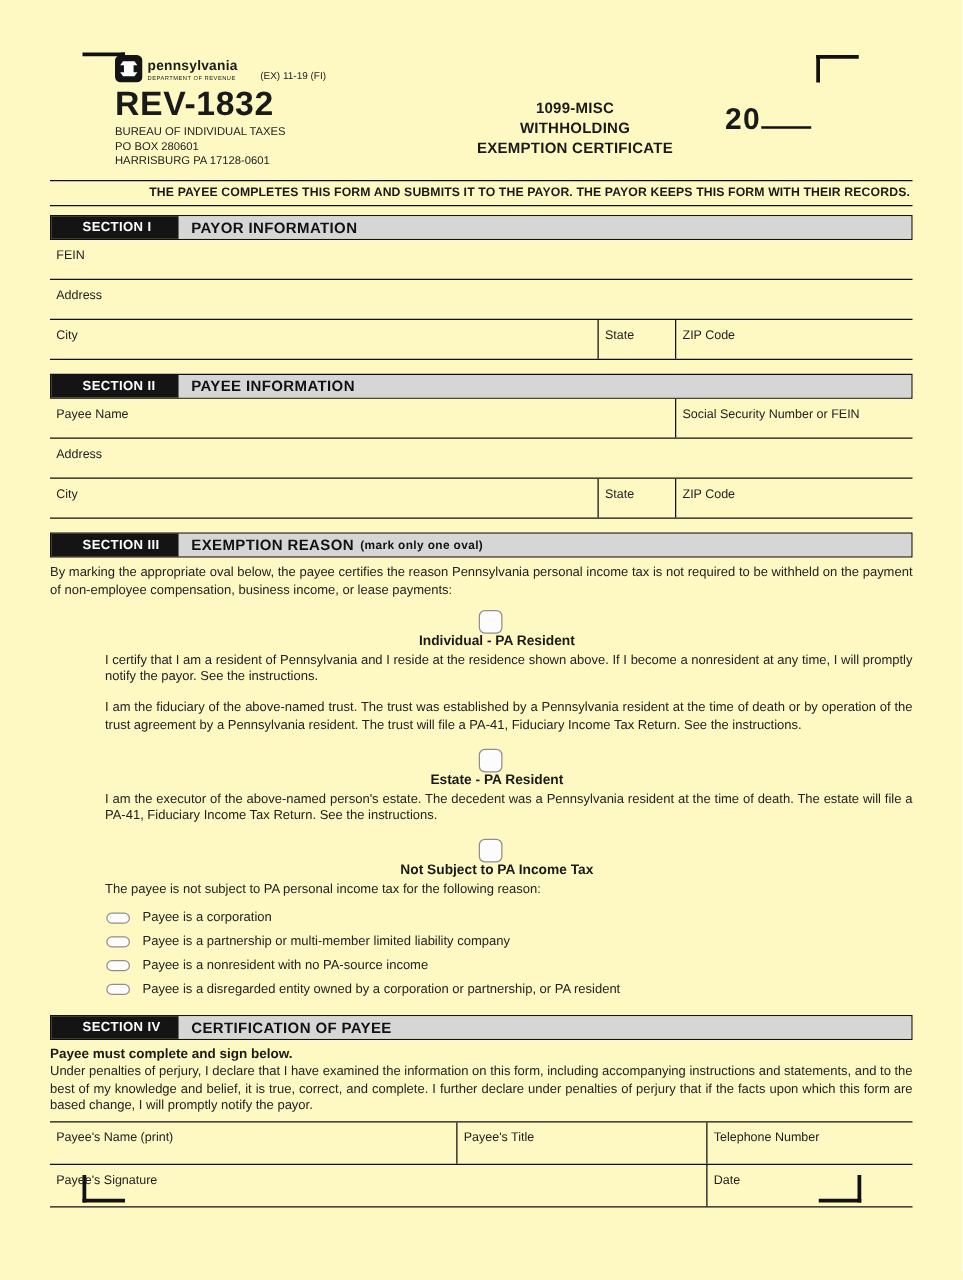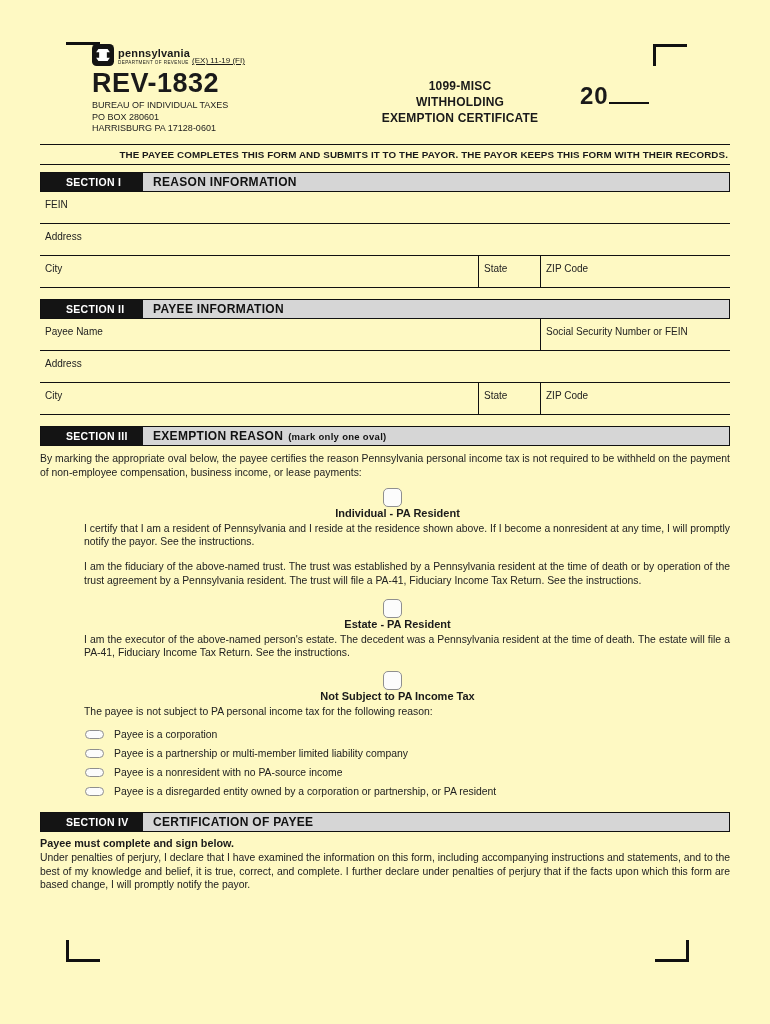--- a/index.html
+++ b/index.html
@@ -17,21 +17,21 @@
   .form { position:absolute; left:40px; top:44px; width:690px; }
 
   
   .hdr { display:flex; align-items:flex-start; margin-bottom:10px; }
   .hdr-left { width:300px; padding-left:52px; }
   .logo-row { display:flex; align-items:flex-end; }
   .keystone { width:22px; height:22px; flex:0 0 22px; }
   .logo-text { margin-left:4px; line-height:1; }
   .logo-name { font-weight:bold; font-size:11px; letter-spacing:.2px; }
   .logo-dept { font-size:4.6px; letter-spacing:.4px; margin-top:2px; }
-  .ex-code { font-size:8px; margin-left:2px; padding-bottom:1px; white-space:nowrap;text-decoration:underline; }
+  .ex-code { font-size:8px; margin-left:18px; padding-bottom:1px; white-space:nowrap; }
   .form-number { font-size:27px; font-weight:bold; letter-spacing:.5px; margin-top:3px; line-height:1.05; }
   .bureau { font-size:9px; line-height:1.25; margin-top:3px; color:#222; }
   .hdr-center { flex:1; text-align:center; font-weight:bold; font-size:12px; line-height:1.35; padding-top:34px; letter-spacing:.2px; }
   .hdr-right { width:150px; padding-top:38px; text-align:left; }
   .year-prefix { font-weight:bold; font-size:24px; letter-spacing:1px; }
   .year-line { display:inline-block; width:40px; border-bottom:2.5px solid #111; height:18px; }
 
   
   .instr { border-top:1.5px solid #111; border-bottom:1px solid #111; text-align:right; font-weight:bold; font-size:9.8px; padding:4px 2px 4px 2px; letter-spacing:.1px; margin-bottom:7px; }
 
@@ -114,21 +114,21 @@
       </div>
       <div class="hdr-right">
         <span class="year-prefix">20</span><span class="year-line"></span>
       </div>
     </div>
 
     <div class="instr">THE PAYEE COMPLETES THIS FORM AND SUBMITS IT TO THE PAYOR. THE PAYOR KEEPS THIS FORM WITH THEIR RECORDS.</div>
 
     <div class="sec-header">
       <div class="sec-tag">SECTION I</div>
-      <div class="sec-title">REASON INFORMATION</div>
+      <div class="sec-title">PAYOR INFORMATION</div>
     </div>
     <div>
       <div class="frow">
         <div class="fcell w-190"><span class="flabel">FEIN</span></div>
       </div>
       <div class="frow">
         <div class="fcell w-flex"><span class="flabel">Address</span></div>
       </div>
       <div class="frow">
         <div class="fcell w-flex"><span class="flabel">City</span></div>
@@ -220,15 +220,26 @@
     <div class="sec-gap"></div>
 
     <div class="sec-header">
       <div class="sec-tag">SECTION IV</div>
       <div class="sec-title">CERTIFICATION OF PAYEE</div>
     </div>
 
     <div class="must-sign">Payee must complete and sign below.</div>
     <div class="declaration">Under penalties of perjury, I declare that I have examined the information on this form, including accompanying instructions and statements, and to the best of my knowledge and belief, it is true, correct, and complete. I further declare under penalties of perjury that if the facts upon which this form are based change, I will promptly notify the payor.</div>
 
+    <div class="sig-table">
+      <div class="sig-row">
+        <div class="sig-cell c-325"><span class="flabel">Payee's Name (print)</span></div>
+        <div class="sig-cell c-200"><span class="flabel">Payee's Title</span></div>
+        <div class="sig-cell c-rest"><span class="flabel">Telephone Number</span></div>
+      </div>
+      <div class="sig-row">
+        <div class="sig-cell c-525"><span class="flabel">Payee's Signature</span></div>
+        <div class="sig-cell c-rest"><span class="flabel">Date</span></div>
+      </div>
+    </div>
 
   </div>
 </div>
 
 </body></html>

